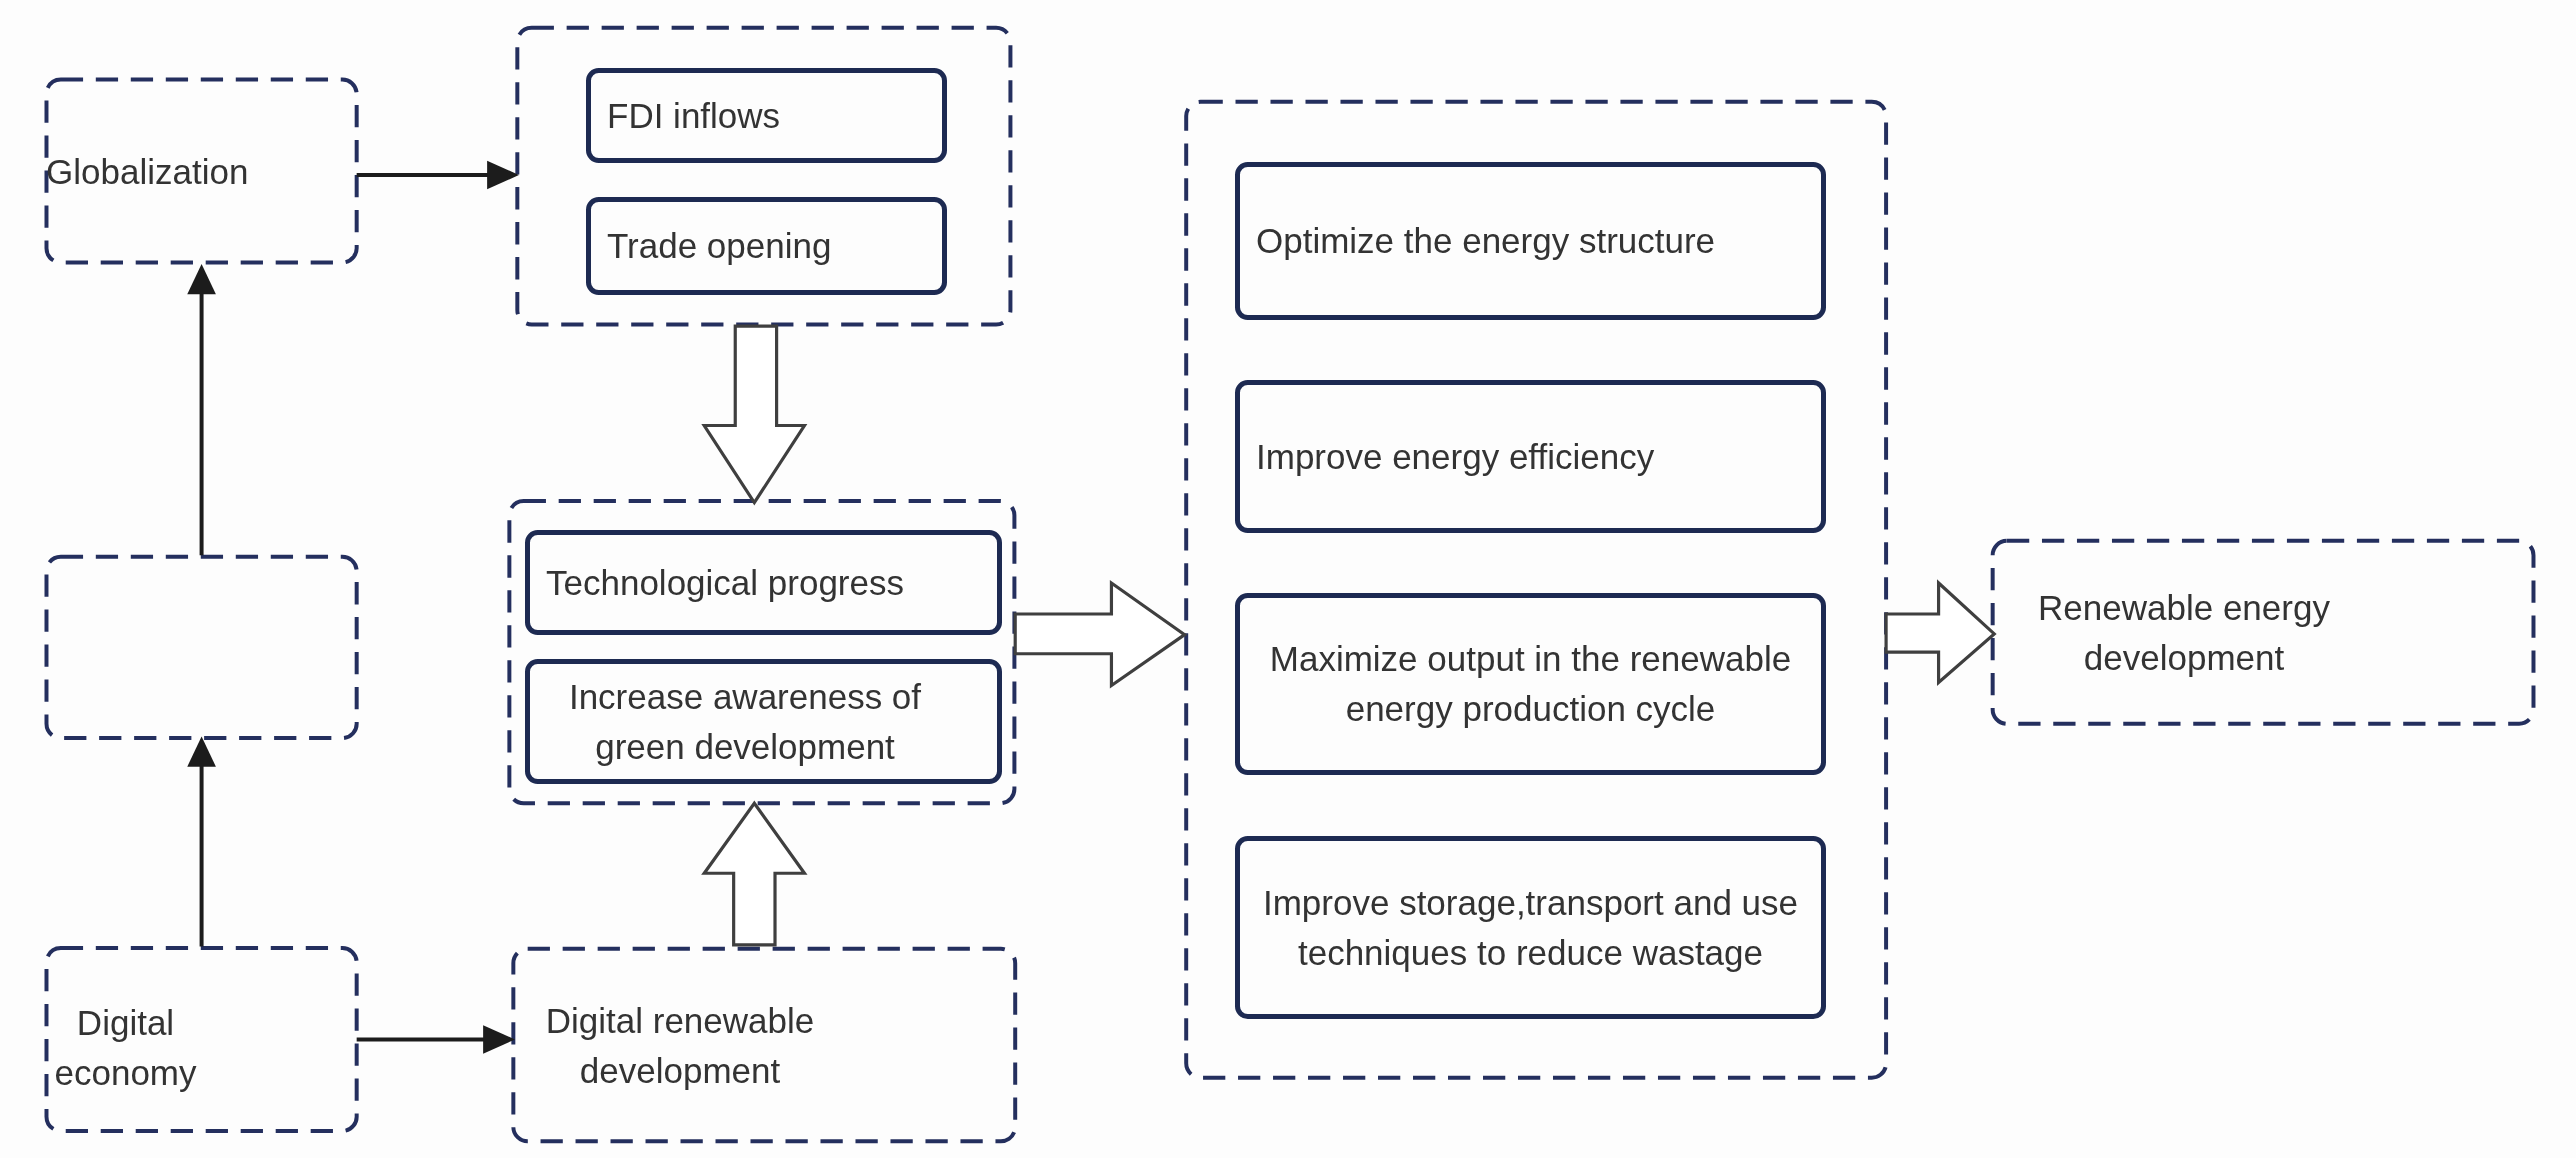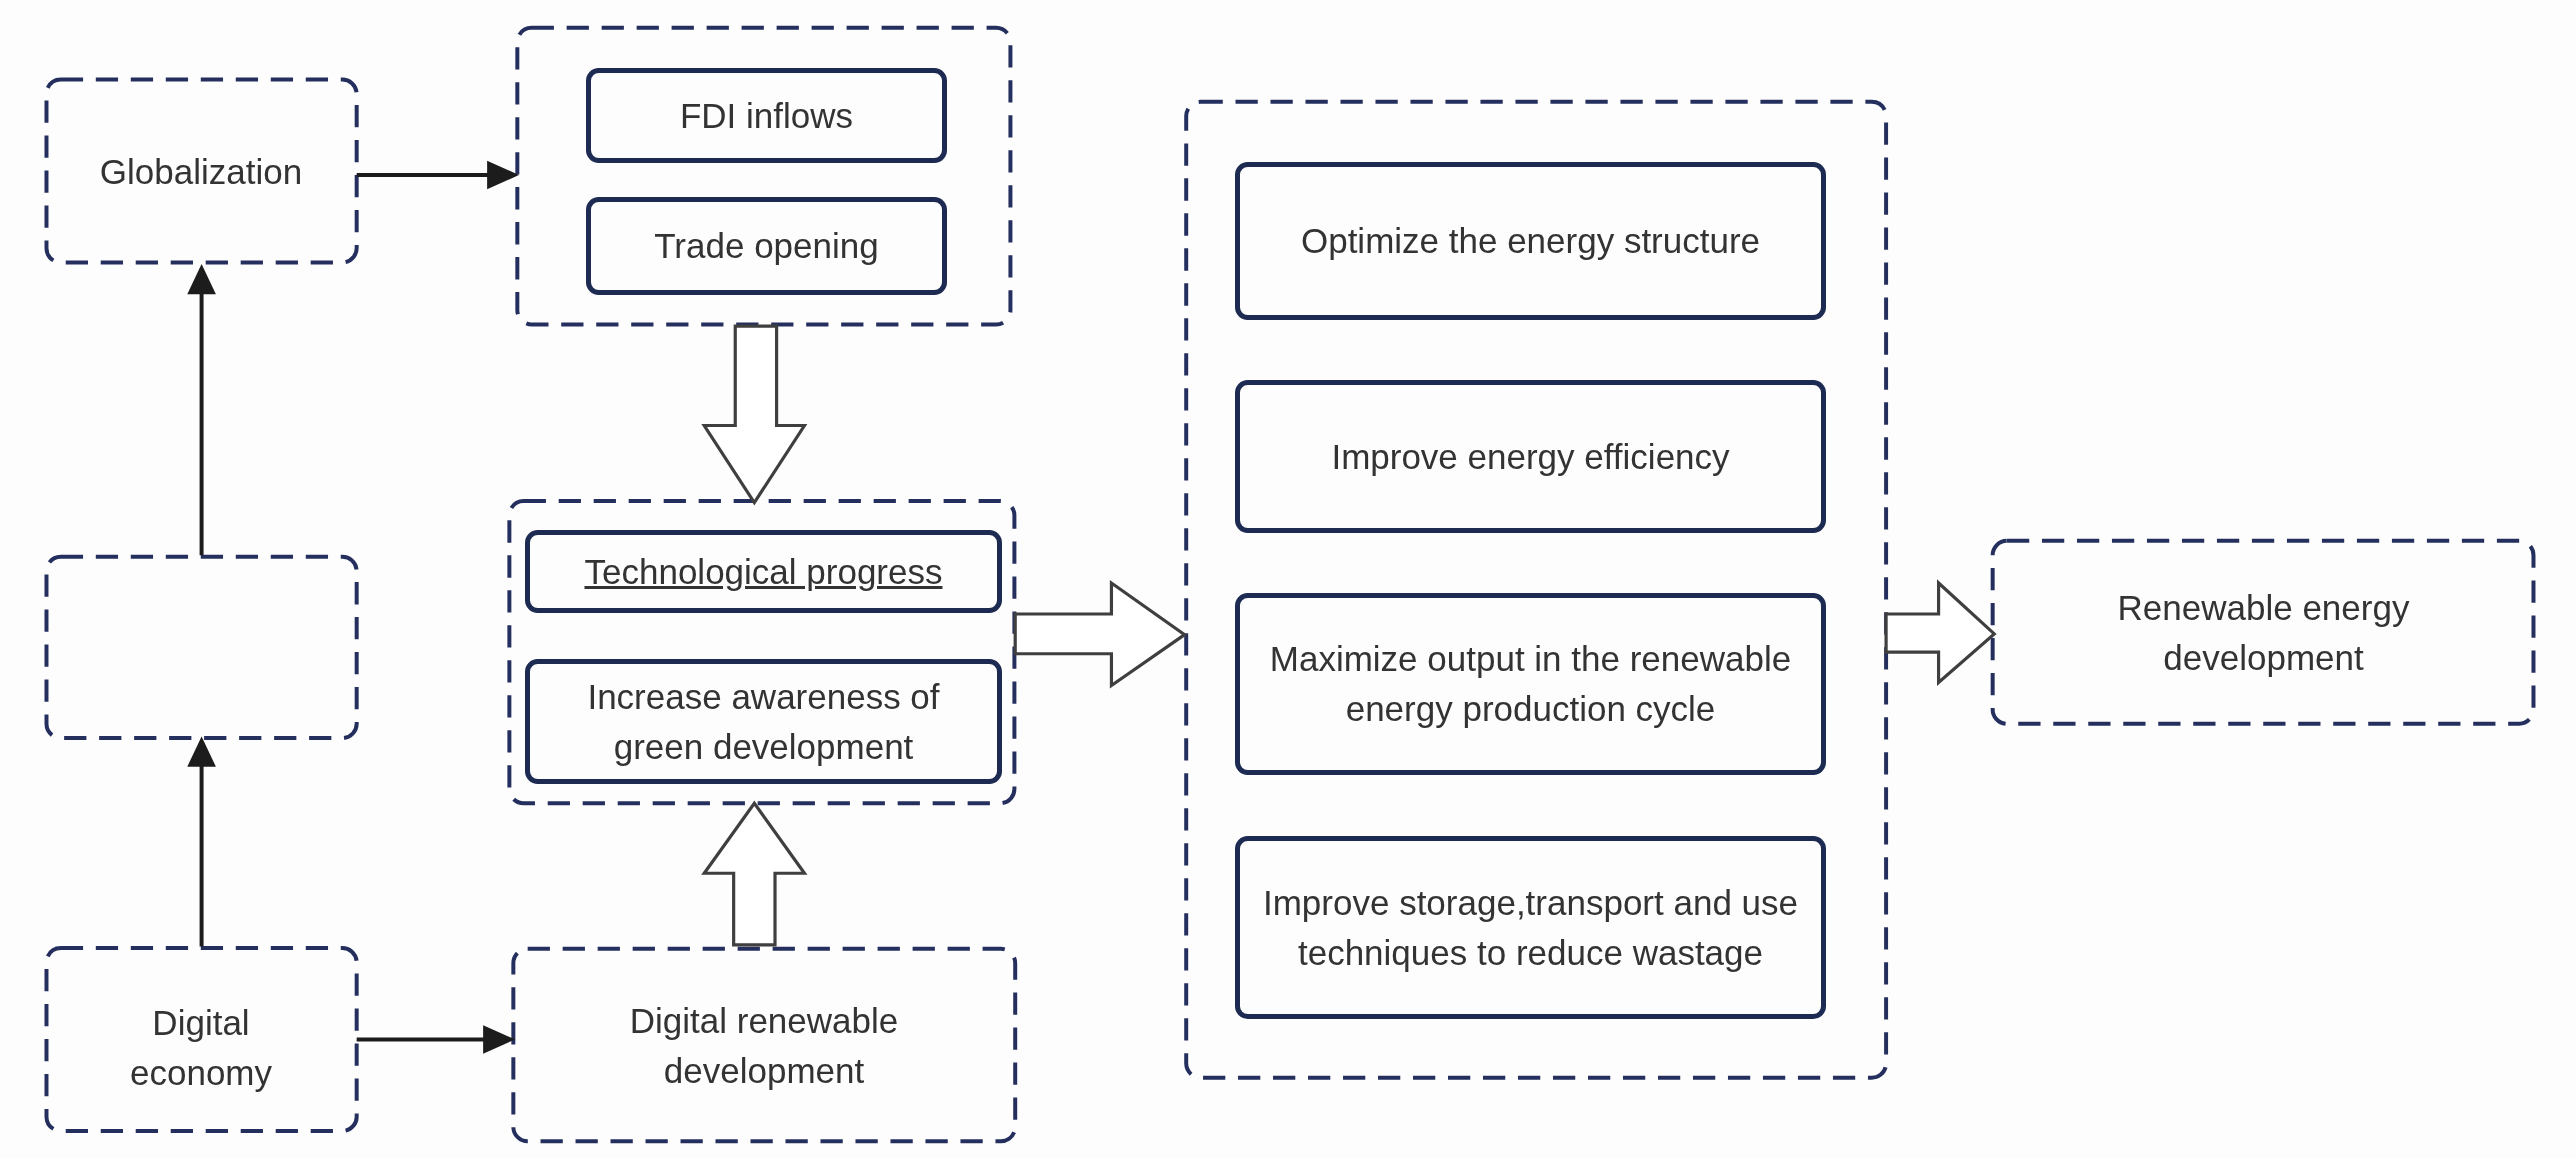--- a/index.html
+++ b/index.html
@@ -39,21 +39,21 @@
   .hollow{
     fill:var(--hollow-fill);
     stroke:var(--hollow-stroke);
     stroke-width:4;
     stroke-linejoin:miter;
   }
   .node{
     position:absolute;
     display:flex;
     align-items:center;
-    justify-content:center;
+    justify-content:flex-start;
     text-align:center;
     color:var(--text);
     font-size:35px;
     line-height:1.42;
     box-sizing:border-box;
   }
   .node.solid{
     border:5.6px solid var(--solid);
     border-radius:12.7px;
     background:transparent;
@@ -122,21 +122,21 @@
     </div>
 
     <div class="node solid" style="left:586px;top:68px;width:361px;height:95px;">
       <span class="label-clamp">FDI inflows</span>
     </div>
 
     <div class="node solid" style="left:586px;top:197px;width:361px;height:98px;">
       <span class="label-clamp">Trade opening</span>
     </div>
 
-    <div class="node solid" style="left:525px;top:530px;width:477px;height:83px;text-decoration:underline;">
+    <div class="node solid" style="left:525px;top:530px;width:477px;height:105px;">
       <span class="label-clamp">Technological progress</span>
     </div>
 
     <div class="node solid" style="left:525px;top:659px;width:477px;height:125px;">
       <span class="label-clamp" style="max-width:398px;">Increase awareness of green development</span>
     </div>
 
     <div class="node solid" style="left:1235px;top:162px;width:591px;height:158px;">
       <span class="label-clamp">Optimize the energy structure</span>
     </div>

